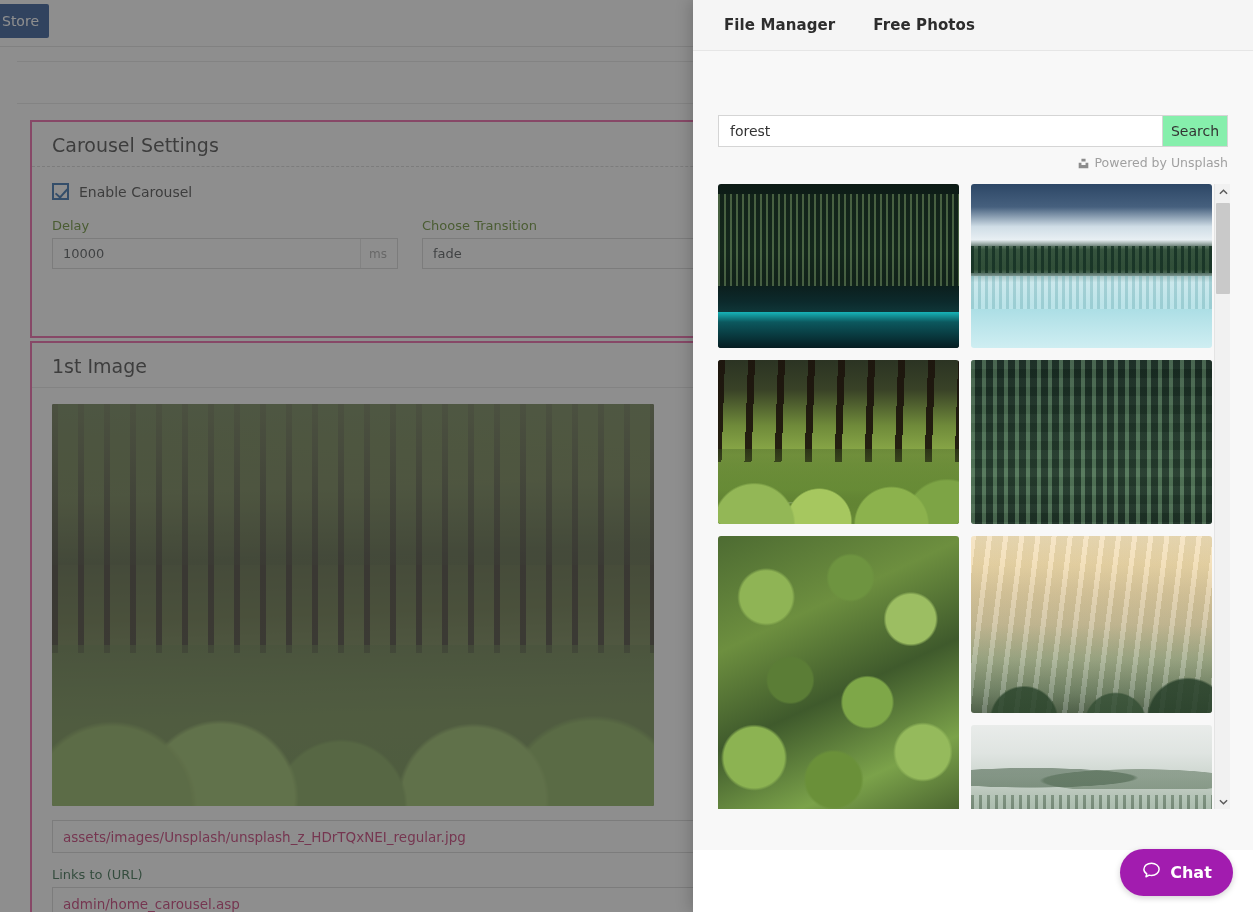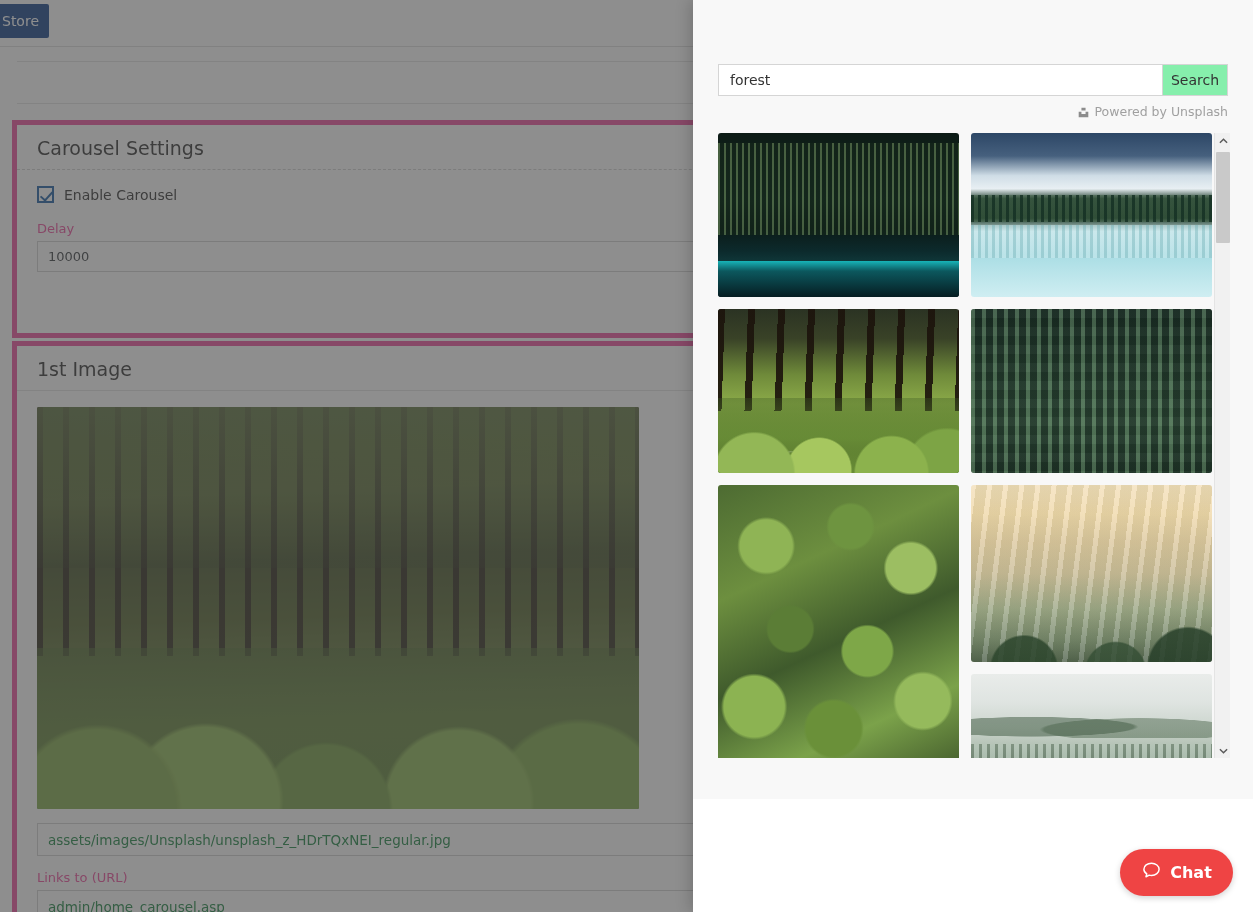--- a/index.html
+++ b/index.html
@@ -28,23 +28,23 @@
     color: #ffffff;
     font-size: 14px;
     border: none; border-radius: 2px;
     text-align: right; padding: 7px 10px 0 0;
     line-height: 20px;
     white-space: nowrap;
     overflow: hidden;
   }
 
   .panel {
-    position: absolute; left: 12px; width: 760px;
+    position: absolute; left: 30px; width: 760px;
     background: #ffffff;
-    border: 5px solid #ec4899;
+    border: 2px solid #ec4899;
   }
   .panel-carousel { top: 120px; height: 218px; }
   .panel-image { top: 341px; height: 620px; }
 
   .panel-heading {
     height: 45px;
     padding: 12px 20px 0 20px;
     font-size: 19px;
     color: #2b2b2b;
     border-bottom: 1px dashed #cfcfcf;
@@ -67,21 +67,21 @@
     border: solid #1458a0;
     border-width: 0 2.5px 2.5px 0;
     transform: rotate(42deg);
   }
   .chk-label { font-size: 14px; color: #2b2b2b; }
 
   .field-grid { display: flex; gap: 24px; }
   .field { flex: 1; }
   .field-label {
     display: block;
-    font-size: 13px; color: #ec4899;
+    font-size: 13px; color: #4d7c0f;
     margin-bottom: 5px;
   }
   .field-input {
     display: flex; align-items: center;
     height: 31px;
     border: 1px solid #cfcfcf;
     background: #ffffff;
     font-size: 13px; color: #33383c;
     padding: 0 10px;
   }
@@ -118,25 +118,25 @@
       radial-gradient(circle at 28% 95%, #8ab54f 0 16%, transparent 17%),
       radial-gradient(circle at 48% 100%, #6f9a3d 0 18%, transparent 19%),
       radial-gradient(circle at 70% 96%, #87b24d 0 16%, transparent 17%),
       radial-gradient(circle at 90% 100%, #76a33f 0 15%, transparent 16%),
       linear-gradient(180deg, rgba(70,100,40,0.55), #5c8031);
   }
 
   .text-input {
     width: 100%; height: 33px;
     border: 1px solid #cfcfcf; background: #ffffff;
-    font-size: 13.5px; color: #15803d;
+    font-size: 13.5px; color: #be185d;
     padding: 0 10px;
     display: flex; align-items: center;
   }
-  .sub-label { font-size: 13px; color: #ec4899; margin: 14px 0 5px; display: block; }
+  .sub-label { font-size: 13px; color: #14532d; margin: 14px 0 5px; display: block; }
 
   .sub-divider {
     position: absolute; left: 17px; width: 760px; height: 1px;
     background: #e2e2e2;
   }
 
   
   #dim-overlay {
     position: absolute; left: 0; top: 0; width: 693px; height: 912px;
     background: rgba(72,72,72,0.62);
@@ -355,21 +355,21 @@
     position: absolute; left: 1px; top: 19px;
     width: 14px; height: 91px;
     background: #c9c9c9;
     border-radius: 1px;
   }
 
   
   #chat-widget {
     position: absolute; right: 20px; bottom: 16px;
     height: 47px; width: 113px;
-    background: #ef4444;
+    background: #a21caf;
     border-radius: 24px;
     display: flex; align-items: center; justify-content: center; gap: 8px;
     color: #ffffff;
     cursor: pointer;
     box-shadow: 0 2px 6px rgba(0,0,0,0.18);
   }
   #chat-widget .chat-label { font-size: 16px; font-weight: bold; }
 </style>
 </head>
 <body>
@@ -390,20 +390,26 @@
           <span class="chk-label">Enable Carousel</span>
         </div>
         <div class="field-grid">
           <div class="field">
             <span class="field-label">Delay</span>
             <div class="field-input">
               <span class="val">10000</span>
               <span class="unit">ms</span>
             </div>
           </div>
+          <div class="field">
+            <span class="field-label">Choose Transition</span>
+            <div class="field-input">
+              <span class="val">fade</span>
+            </div>
+          </div>
         </div>
       </div>
     </div>
 
     <div class="panel panel-image">
       <div class="panel-heading solid">1st Image</div>
       <div class="panel-body">
         <div class="img-preview">
           <div class="trunks"></div>
           <div class="canopy"></div>
@@ -416,20 +422,24 @@
     </div>
 
     <div class="sub-divider" style="top:61px;"></div>
     <div class="sub-divider" style="top:103px;"></div>
   </div>
 
   <div id="dim-overlay"></div>
 
   <div id="modal">
 
+    <div class="modal-header">
+      <div class="tab">File Manager</div>
+      <div class="tab">Free Photos</div>
+    </div>
 
     <div class="modal-body">
 
       <div class="search-row">
         <div class="search-input" placeholder="Search free high-resolution photos">forest</div>
         <div class="search-btn">Search</div>
       </div>
 
       <div class="attrib">
         <span class="unsplash-mark">

